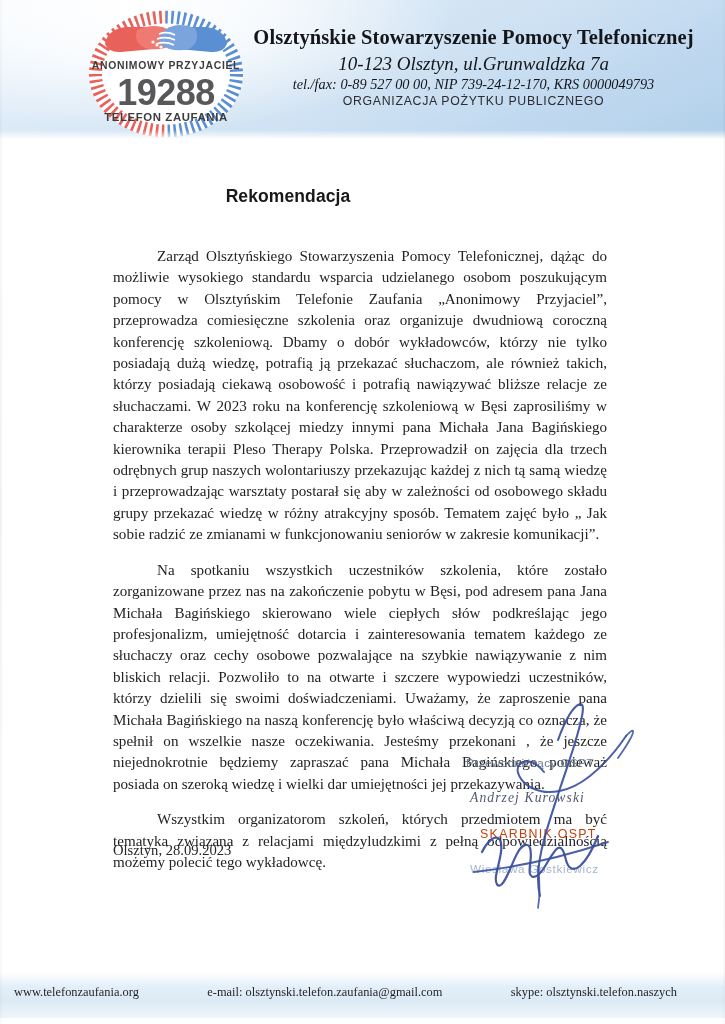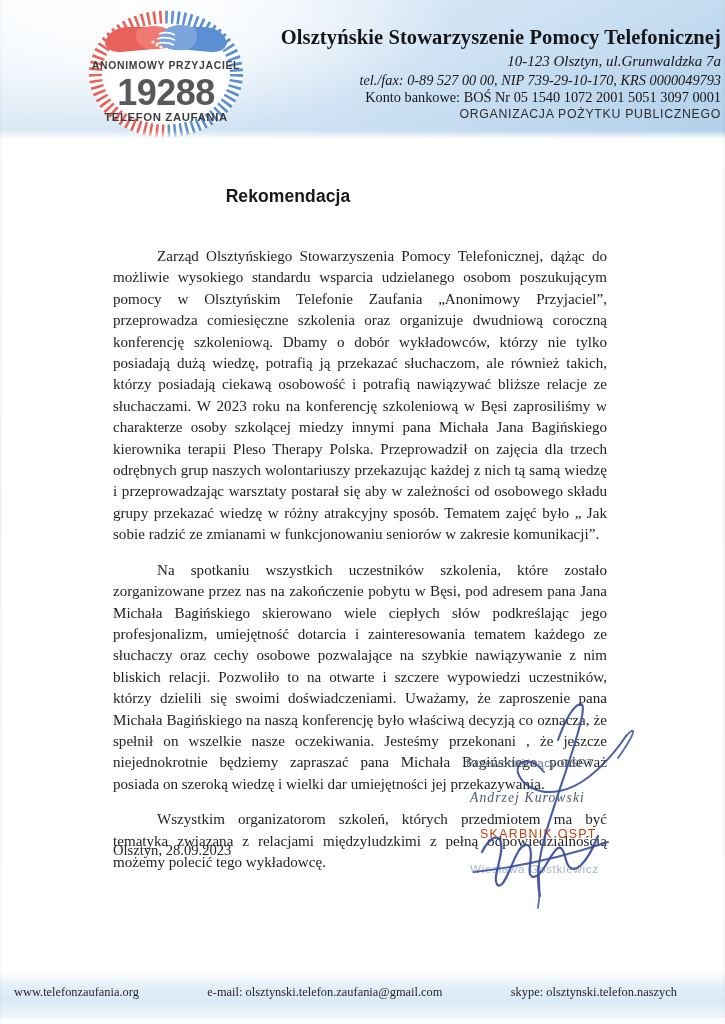--- a/index.html
+++ b/index.html
@@ -41,38 +41,38 @@
     left: 85px;
     top: 8px;
     width: 162px;
     height: 132px;
   }
   .logo svg { display: block; }
 
   
   .header-text {
     position: absolute;
-    left: 256px;
+    left: 241px;
     top: 27px;
     width: 465px;
-    text-align: right;
+    text-align: center;
     line-height: 1.0;
   }
   .org-name {
     font-family: "Liberation Serif", serif;
     font-weight: bold;
     font-size: 20.5px;
     letter-spacing: 0.1px;
     color: #15161a;
     white-space: nowrap;
   }
   .org-addr {
     font-family: "Liberation Serif", serif;
     font-style: italic;
-    font-size: 15px;
+    font-size: 19px;
     margin-top: 6px;
     color: #15161a;
   }
   .org-contact {
     font-family: "Liberation Serif", serif;
     font-style: italic;
     font-size: 14.3px;
     margin-top: 4px;
     color: #15161a;
     white-space: nowrap;
@@ -273,22 +273,21 @@
 
       <text x="81" y="97" text-anchor="middle" font-family="Liberation Sans, sans-serif" font-size="36" font-weight="bold" letter-spacing="-0.5" fill="#58585a">19288</text>
 
       <text x="81" y="113" text-anchor="middle" font-family="Liberation Sans, sans-serif" font-size="11.4" font-weight="bold" letter-spacing="0.6" fill="#3d3d3f">TELEFON ZAUFANIA</text>
     </svg>
   </div>
 
   <div class="header-text">
     <div class="org-name">Olsztyńskie Stowarzyszenie Pomocy Telefonicznej</div>
     <div class="org-addr">10-123 Olsztyn, ul.Grunwaldzka 7a</div>
-    <div class="org-contact">tel./fax: 0-89 527 00 00,  NIP 739-29-10-170, KRS  0000049793</div>
-    <div class="org-bank">Konto bankowe: BOŚ Nr 05 1540 1072 2001 5051 3097 0001</div>
+    <div class="org-contact">tel./fax: 0-89 527 00 00,  NIP 739-24-12-170, KRS  0000049793</div>
     <div class="org-opp">ORGANIZACJA POŻYTKU PUBLICZNEGO</div>
   </div>
 </div>
 
 <div class="doc-title">Rekomendacja</div>
 
 <div class="body-wrap">
   <p class="para">Zarząd Olsztyńskiego Stowarzyszenia Pomocy Telefonicznej, dążąc do możliwie wysokiego standardu wsparcia udzielanego osobom poszukującym pomocy w Olsztyńskim Telefonie Zaufania „Anonimowy Przyjaciel”, przeprowadza comiesięczne szkolenia oraz organizuje dwudniową coroczną konferencję szkoleniową. Dbamy o dobór wykładowców, którzy nie tylko posiadają dużą wiedzę, potrafią ją przekazać słuchaczom, ale również takich, którzy posiadają ciekawą osobowość i potrafią nawiązywać bliższe relacje ze słuchaczami. W 2023 roku na konferencję szkoleniową w Bęsi zaprosiliśmy w charakterze osoby szkolącej miedzy innymi pana Michała Jana Bagińskiego kierownika terapii Pleso Therapy Polska. Przeprowadził on zajęcia dla trzech odrębnych grup naszych wolontariuszy przekazując każdej z nich tą samą wiedzę i przeprowadzając warsztaty postarał się aby w zależności  od osobowego składu grupy przekazać wiedzę w różny atrakcyjny sposób. Tematem zajęć było „ Jak sobie radzić ze zmianami w funkcjonowaniu seniorów  w zakresie komunikacji”.</p>
   <p class="para">Na spotkaniu wszystkich uczestników szkolenia, które zostało zorganizowane przez nas na zakończenie pobytu w Bęsi, pod adresem pana Jana Michała Bagińskiego skierowano wiele ciepłych słów podkreślając jego profesjonalizm, umiejętność dotarcia i zainteresowania tematem każdego ze słuchaczy oraz cechy osobowe pozwalające na szybkie nawiązywanie z nim bliskich relacji. Pozwoliło to na otwarte i szczere wypowiedzi uczestników, którzy dzielili się swoimi doświadczeniami. Uważamy, że zaproszenie pana Michała Bagińskiego na naszą konferencję było właściwą decyzją co oznacza, że  spełnił on wszelkie nasze oczekiwania. Jesteśmy przekonani , że jeszcze niejednokrotnie będziemy zapraszać pana Michała Bagińskiego ponieważ posiada on szeroką wiedzę i wielki dar umiejętności jej przekazywania.</p>
   <p class="para last">Wszystkim organizatorom szkoleń, których przedmiotem ma być tematyka związana z relacjami międzyludzkimi z pełną odpowiedzialnością możemy polecić tego wykładowcę.</p>

